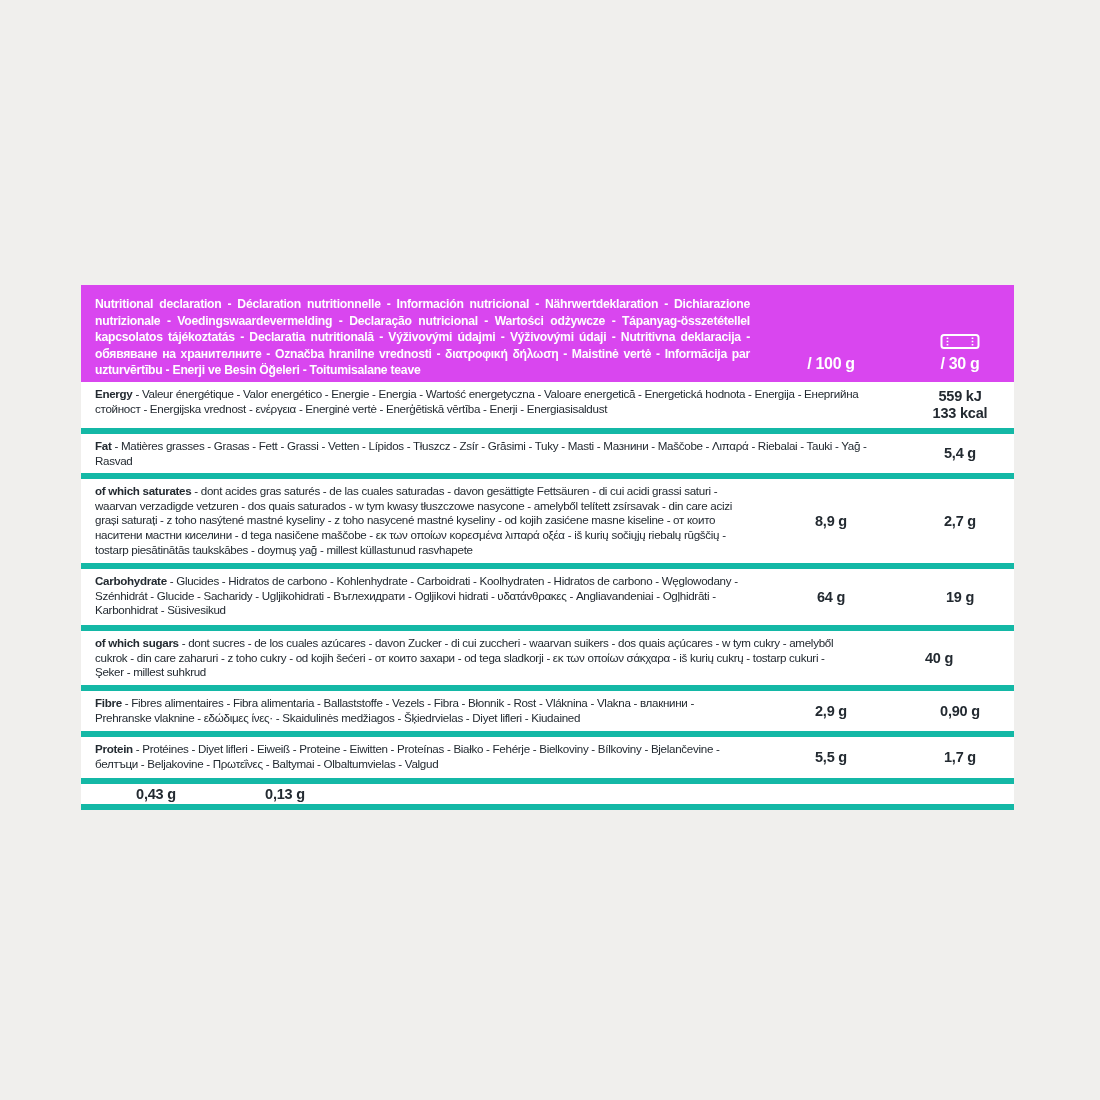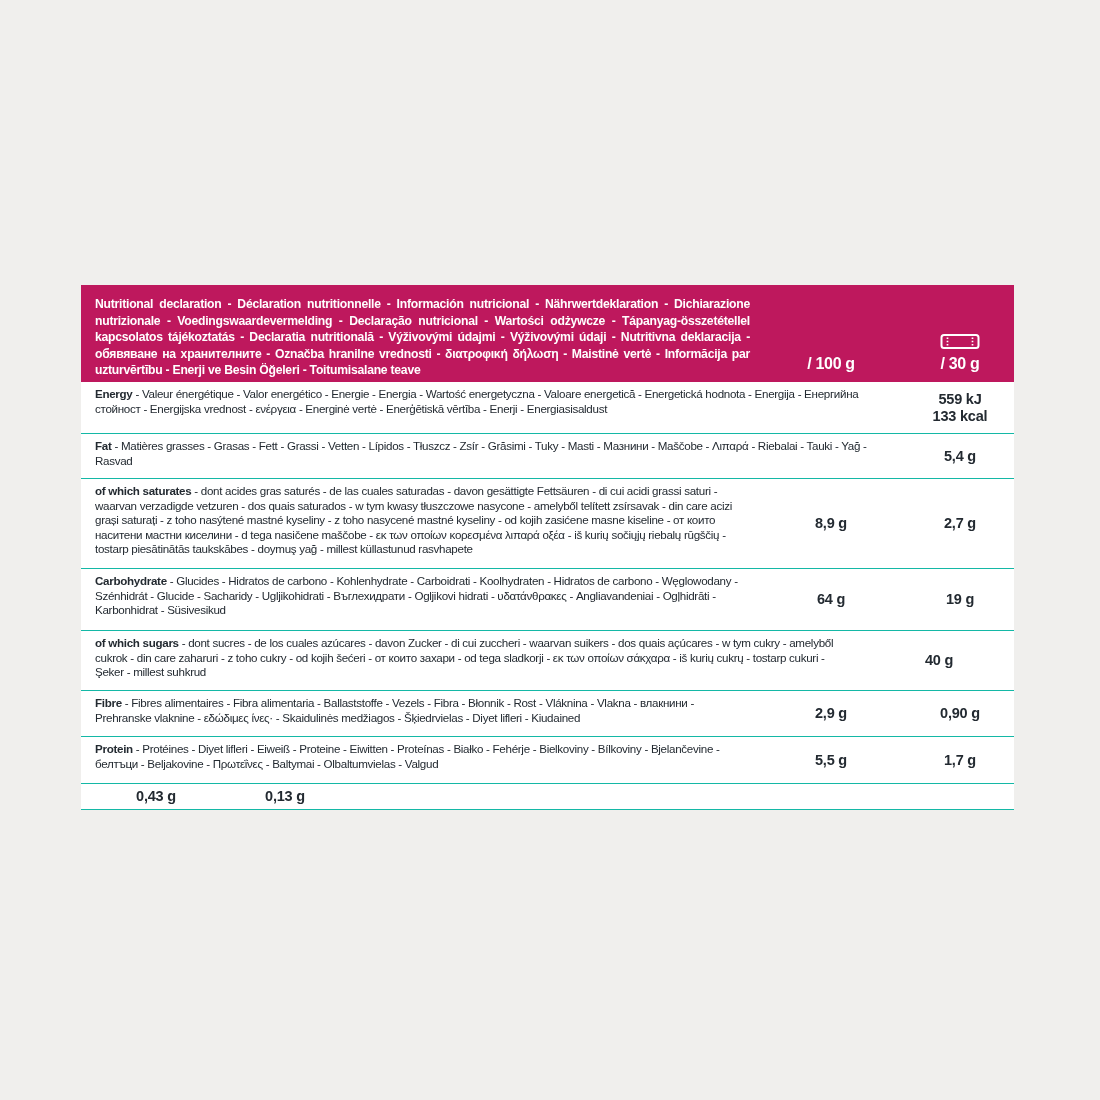--- a/index.html
+++ b/index.html
@@ -13,21 +13,21 @@
     overflow: hidden;
   }
   .nutrition-table {
     position: absolute;
     left: 81px;
     top: 285px;
     width: 933px;
   }
   
   .nt-header {
-    background: #be185d;
+    background: #d946ef;
     color: #ffffff;
     height: 97px;
     box-sizing: border-box;
     display: flex;
     padding: 11px 0 7px 14px;
   }
   .nt-header-title {
     flex: 1;
     font-weight: bold;
     font-size: 12.2px;
@@ -51,21 +51,21 @@
   }
   .bar-icon-wrap {
     display: flex;
     justify-content: center;
     margin-bottom: 5px;
   }
   
   .nt-body { background: #ffffff; }
   .row {
     display: flex;
-    border-bottom: 1px solid #14b8a6;
+    border-bottom: 6px solid #14b8a6;
     box-sizing: border-box;
   }
   .row:nth-child(1) { min-height: 52px; }
   .row:nth-child(2) { min-height: 45px; gap: 24px; }
   .row:nth-child(3) { min-height: 90px; }
   .row:nth-child(4) { min-height: 62px; }
   .row:nth-child(5) { min-height: 60px; }
   .row:nth-child(6) { min-height: 46px; }
   .row:nth-child(7) { min-height: 47px; }
   .row:nth-child(8) { min-height: 26px; }

